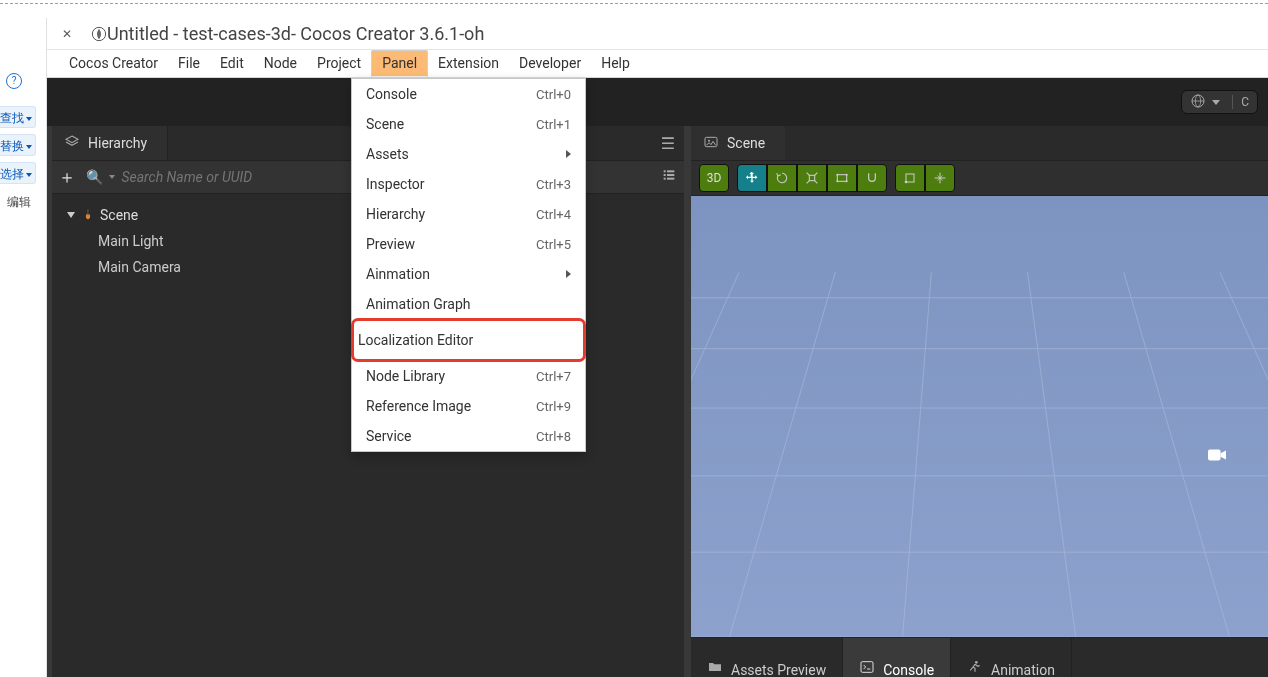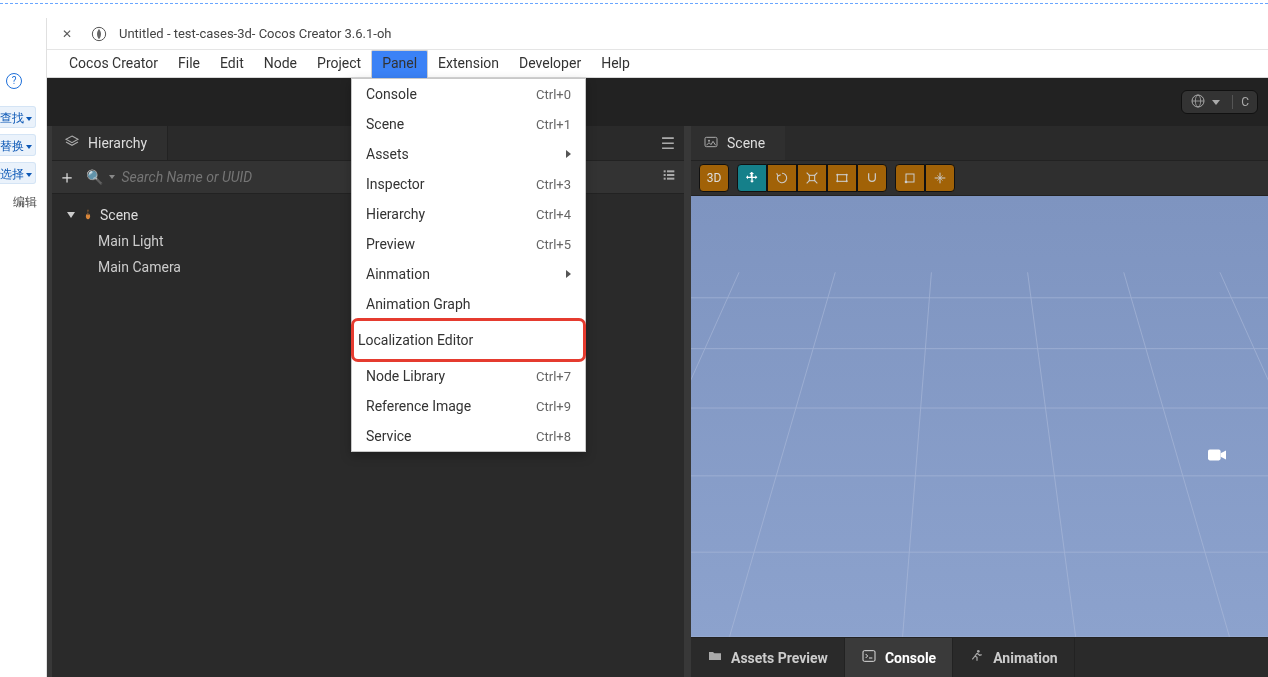--- a/index.html
+++ b/index.html
@@ -6,32 +6,32 @@
   html, body { width: 1268px; height: 677px; overflow: hidden; background: #fff; }
 
   
   .top-dash { position: absolute; left: 0; top: 0; width: 1268px; height: 4px; border-bottom: 1px dashed #6aa6ff; }
 
   
   .host-bar { position: absolute; left: 0; top: 18px; width: 47px; height: 659px; background: #fff; border-right: 1px solid #e0e0e0; }
   .host-help { position: absolute; left: 6px; top: 55px; width: 16px; height: 16px; border-radius: 50%; border: 1px solid #1e6fd9; color: #1e6fd9; font-size: 10px; line-height: 14px; text-align: center; }
   .host-label { position: absolute; left: 0; width: 36px; height: 22px; background: #eaf2fb; color: #0b57b5; font-size: 12px; line-height: 22px; border: 1px solid #d4e4f5; border-left: none; border-radius: 0 3px 3px 0; }
   .host-label .caret { display:inline-block; margin-left:2px; width:0;height:0;border-left:3px solid transparent;border-right:3px solid transparent;border-top:4px solid #0b57b5; vertical-align: middle;}
-  .host-label3 { position:absolute;left:10px;top:176px;width:30px;font-size:12px;color:#444;text-align:center; }
+  .host-label3 { position:absolute;left:4px;top:176px;width:30px;font-size:12px;color:#444;text-align:center; }
 
   
   .titlebar { position: absolute; left: 47px; top: 18px; right: 0; height: 32px; background: #ffffff; border-bottom: 1px solid #e5e5e5; display:flex; align-items:center; }
   .titlebar .close { width: 40px; text-align:center; color:#5a5a5a; font-size:12px; }
   .titlebar .app-icon { width: 16px; height:16px; margin-left: 4px; display:inline-block; }
-  .titlebar .title { margin-left: 12px; color:#444; font-size:13px; }
+  .titlebar .title { margin-left: 0; color:#444; font-size:18px; }
 
   
   .menubar { position:absolute; left:47px; top:50px; right:0; height:28px; background:#ffffff; border-bottom:1px solid #d8d8d8; display:flex; align-items:flex-start; padding-left:12px; gap:0; }
   .menubar .mitem { padding:0 10px; height:26px; line-height:26px; font-size:14px; color:#333; cursor:default; }
-  .menubar .mitem.active { background:#3b82f6; border:1px solid #d0d0d0; border-bottom:1px solid #f3f3f3; border-radius:2px 2px 0 0; height:42px; line-height:25px; }
+  .menubar .mitem.active { background:#fdba74; border:1px solid #d0d0d0; border-bottom:1px solid #f3f3f3; border-radius:2px 2px 0 0; height:27px; line-height:25px; }
 
   
   .workspace { position:absolute; left:47px; top:78px; right:0; bottom:0; background:#383838; }
 
   
   .topstrip { position:absolute; left:0; top:0; right:0; height:48px; background:#222; }
   
   .globe-group { position:absolute; right:10px; top:12px; height:24px; display:flex; align-items:center; gap:6px; background:#333; border:1px solid #111; border-radius:6px; padding:0 8px; color:#aaa; font-size:12px;}
   .globe-group .caret { width:0;height:0;border-left:4px solid transparent;border-right:4px solid transparent;border-top:5px solid #aaa;}
 
@@ -54,34 +54,34 @@
   .tree-row { display:flex; align-items:center; height:26px; gap:6px; padding-left:8px; }
   .tree-row .tw { width:0;height:0;border-top:4px solid transparent;border-bottom:4px solid transparent;border-left:6px solid #ccc; transform:rotate(90deg); }
   .tree-row.node { padding-left:38px; color:#ccc; }
   .fire-icon { width:14px; height:14px; display:inline-block; }
 
   
   .scene-panel { position:absolute; left:644px; top:48px; right:0; bottom:40px; background:#2a2a2a; }
   .scene-tab { height:34px; background:#2a2a2a; display:flex; align-items:center; }
   .scene-tab .tab { background:#2f2f2f; height:34px; display:flex; align-items:center; padding:0 20px 0 12px; gap:8px; color:#ddd; font-size:14px; }
   .scene-toolbar { height:36px; background:#2f2f2f; display:flex; align-items:center; padding:0 8px; gap:8px; border-top:1px solid #222; border-bottom:1px solid #222;}
-  .tbtn { width:30px; height:28px; background:#a16207; color:#ddd; font-size:12px; display:flex; align-items:center; justify-content:center; border-radius:4px; border:1px solid #111;}
+  .tbtn { width:30px; height:28px; background:#4d7c0f; color:#ddd; font-size:12px; display:flex; align-items:center; justify-content:center; border-radius:4px; border:1px solid #111;}
   .tbtn.active { background:#15808a; color:#fff; }
   .tgroup { display:flex; gap:0; }
   .tgroup .tbtn { border-radius:0; }
   .tgroup .tbtn:first-child { border-radius:4px 0 0 4px; }
   .tgroup .tbtn:last-child { border-radius:0 4px 4px 0; }
 
   .viewport { position:absolute; left:0; top:70px; right:0; bottom:0; background:linear-gradient(#7f95c0,#8aa0cb); overflow:hidden; }
   .grid-canvas { position:absolute; left:0; top:0; width:100%; height:100%; }
   .cam-icon { position:absolute; right:40px; top:250px; color:#fff; font-size:18px; }
 
   
   .bottom-tabs { position:absolute; left:644px; right:0; bottom:0; height:40px; background:#2a2a2a; display:flex; align-items:center; border-top:1px solid #222;}
-  .btab { height:40px; display:flex; align-items:center; gap:8px; padding:0 16px; color:#ccc; font-size:14px; border-right:1px solid #222;font-weight:bold;}
+  .btab { height:40px; display:flex; align-items:flex-end; gap:8px; padding:0 16px; color:#ccc; font-size:14px; border-right:1px solid #222;}
   .btab.active { background:#3a3a3a; color:#fff; }
 
   
   .dropdown { position:absolute; left:304px; top:0; width:235px; background:#fff; border:1px solid #c8c8c8; box-shadow:0 4px 10px rgba(0,0,0,.25); font-size:14px; color:#333; z-index:50; }
   .dd-item { height:30px; display:flex; align-items:center; padding:0 14px; justify-content:space-between; }
   .dd-item .lbl {}
   .dd-item .sc { color:#666; font-size:13px; }
   .dd-item .arrow { width:0;height:0;border-top:4px solid transparent;border-bottom:4px solid transparent;border-left:5px solid #555; }
   .dd-hl { outline:3px solid #e53b2f; outline-offset:-2px; height:42px; border-radius:6px;padding-left:6px; }
 

